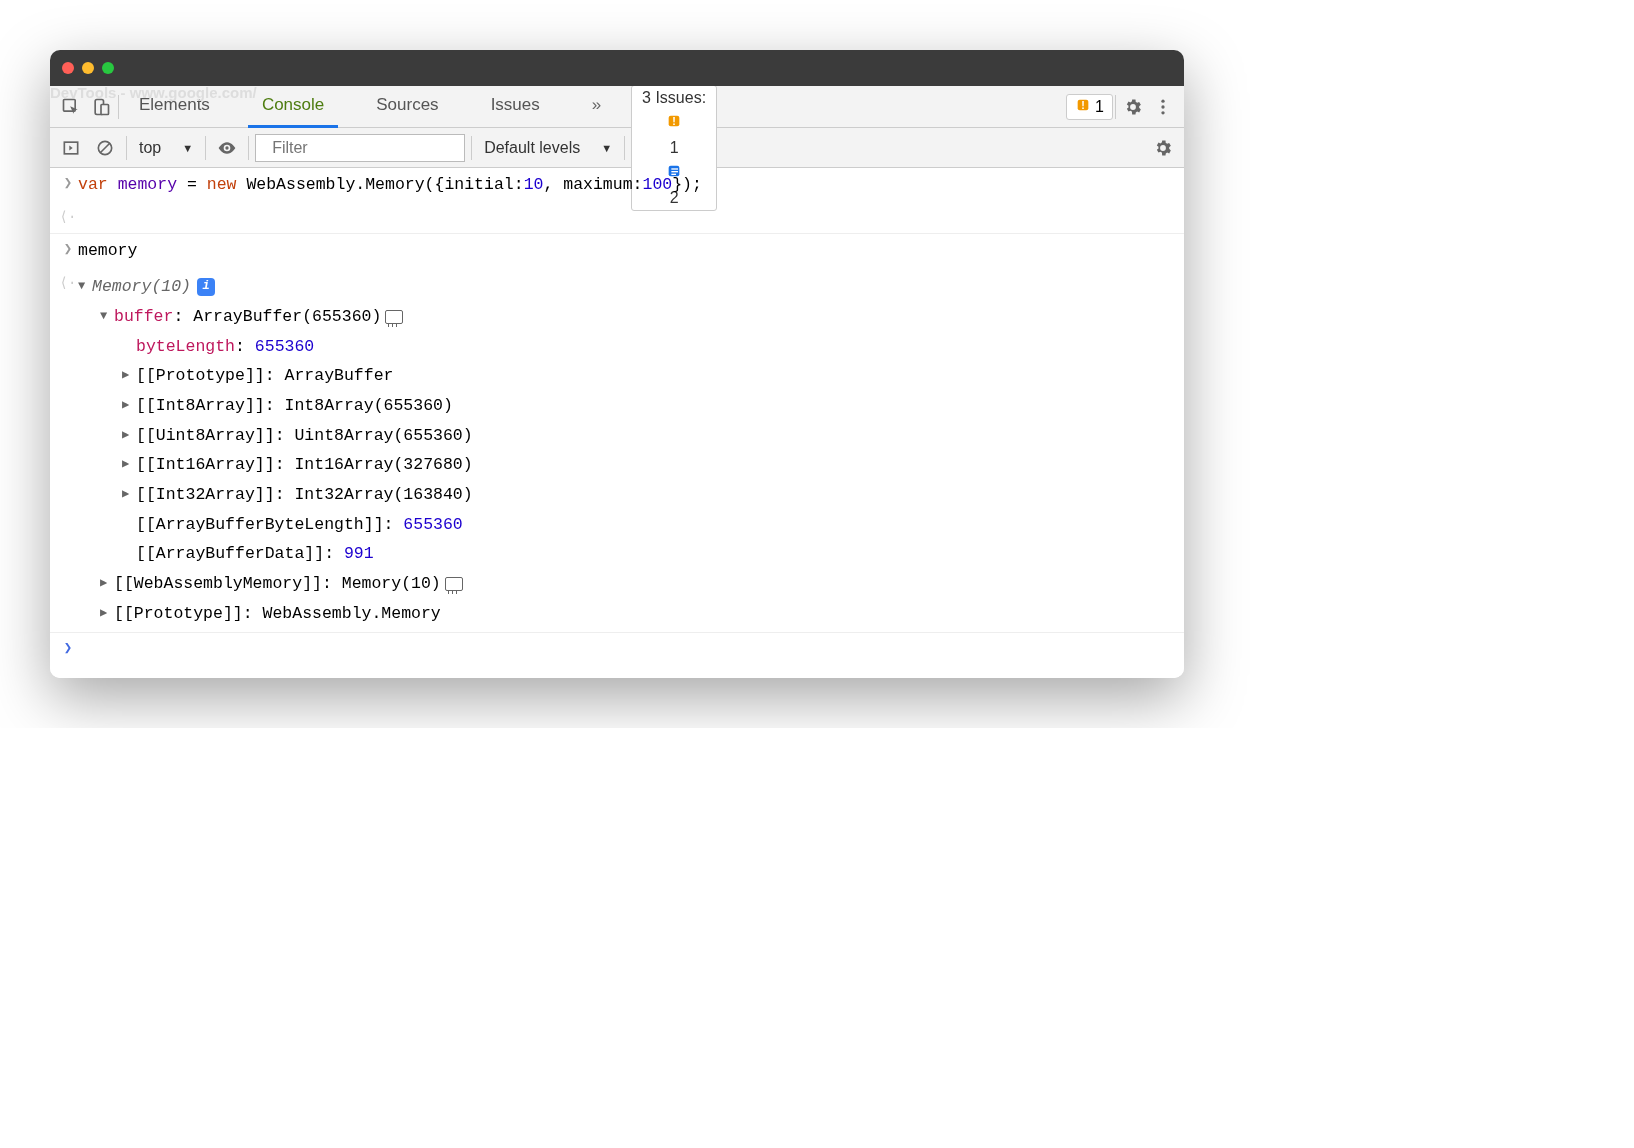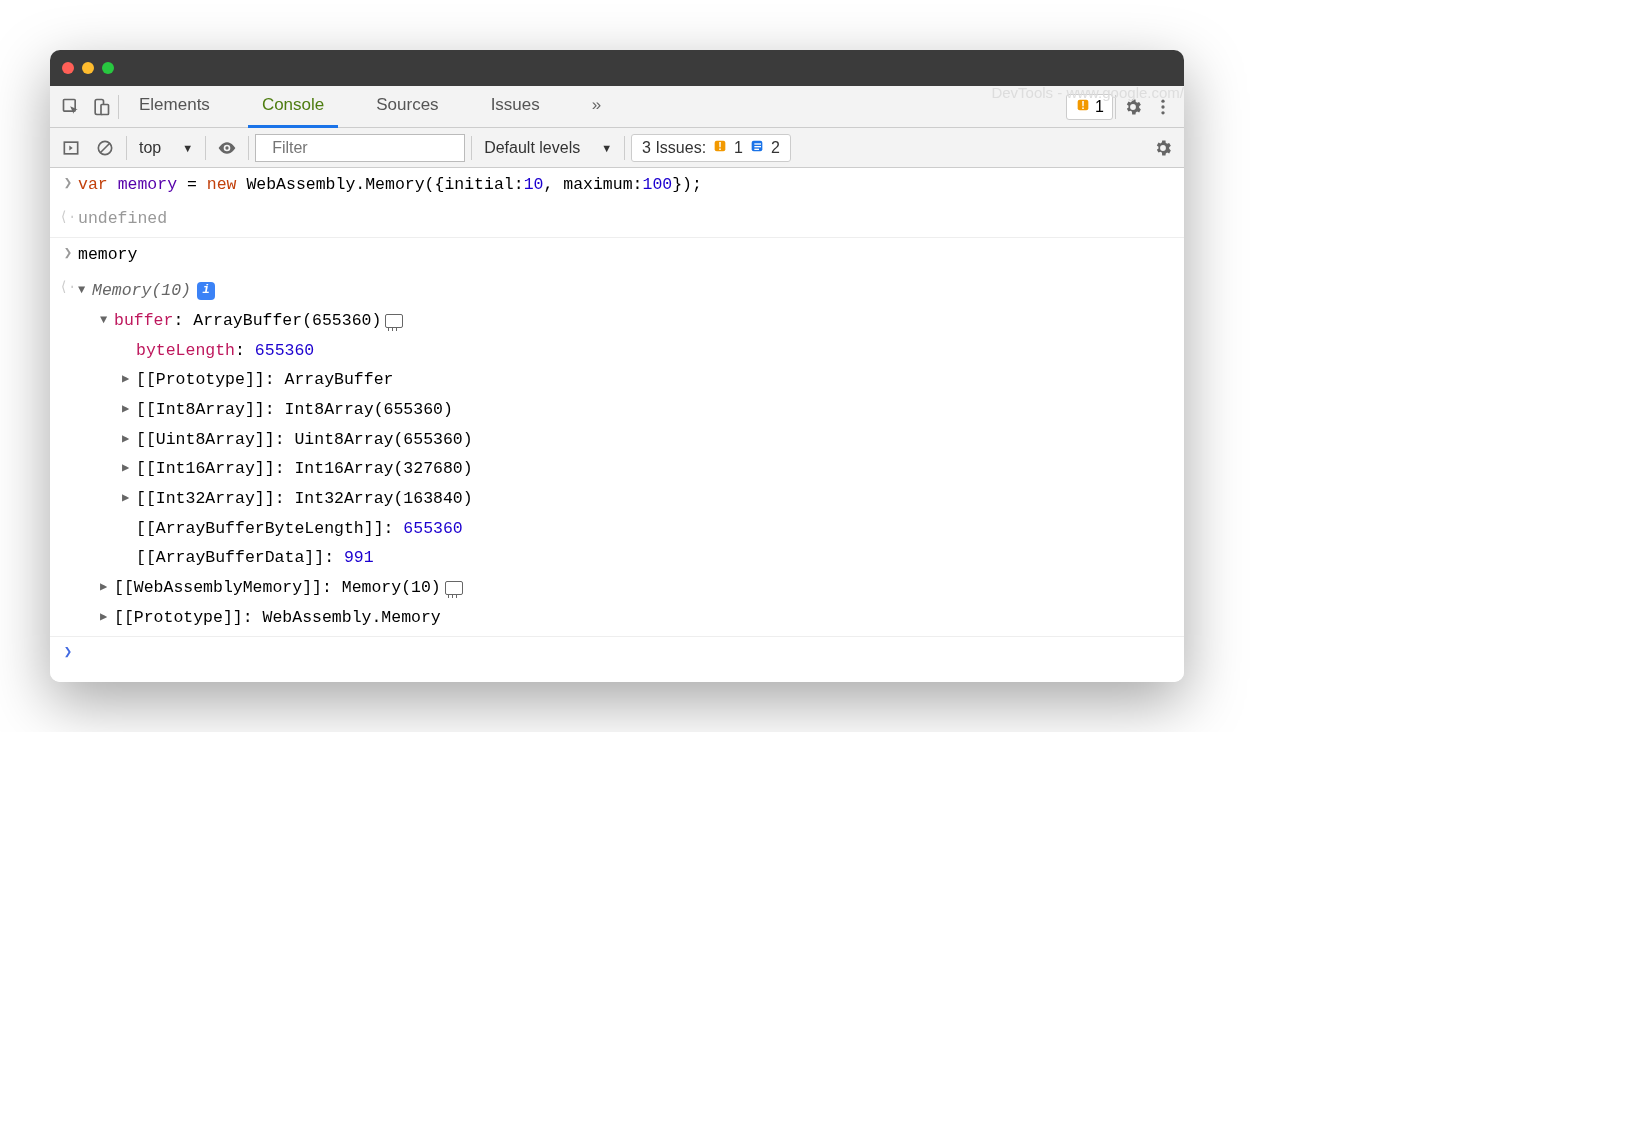--- a/index.html
+++ b/index.html
@@ -29,24 +29,24 @@
     }
     .traffic-light {
       width: 12px; height: 12px; border-radius: 50%;
     }
     .red { background: #ff5f57; }
     .yellow { background: #febc2e; }
     .green { background: #28c840; }
     .window-title {
       position: absolute;
       left: 0; right: 0;
-      text-align: right;
+      text-align: left;
       color: #ddd;
       font-size: 15px;
-      font-weight: 400;
+      font-weight: 700;
       pointer-events: none;
       margin-top: 48px;
     }
     .toolbar {
       height: 42px;
       display: flex;
       align-items: center;
       border-bottom: 1px solid #ccc;
       background: #f3f3f3;
       padding: 0 6px;
@@ -96,20 +96,21 @@
     .issues-box {
       display: flex; align-items: center;
       background: #fff;
       border: 1px solid #ccc;
       border-radius: 3px;
       padding: 3px 10px;
       font-size: 16px;
       gap: 6px;
       color: #333;
       cursor: pointer;
+      flex-direction: column;
     }
     .issues-box .warn-badge { color: #f29900; }
     .issues-box .info-badge { color: #1a73e8; }
     .sub-toolbar {
       height: 40px;
       display: flex;
       align-items: center;
       border-bottom: 1px solid #ccc;
       background: #f3f3f3;
       padding: 0 6px;
@@ -335,21 +336,20 @@
     <div class="console-row">
       <div class="row-marker">❯</div>
       <div class="row-content">
         <span class="kw">var</span>
         <span> </span><span class="var">memory</span><span> = </span><span class="kw">new</span><span> WebAssembly.Memory({initial:</span><span class="num">10</span><span>, maximum:</span><span class="num">100</span><span>});</span>
       </div>
     </div>
 
     <div class="console-row bordered">
       <div class="row-marker output">⟨·</div>
-      <div class="row-content undef">undefined</div>
     </div>
 
     <div class="console-row">
       <div class="row-marker">❯</div>
       <div class="row-content">memory</div>
     </div>
 
     <div class="console-row bordered">
       <div class="row-marker output">⟨·</div>
       <div class="row-content">

